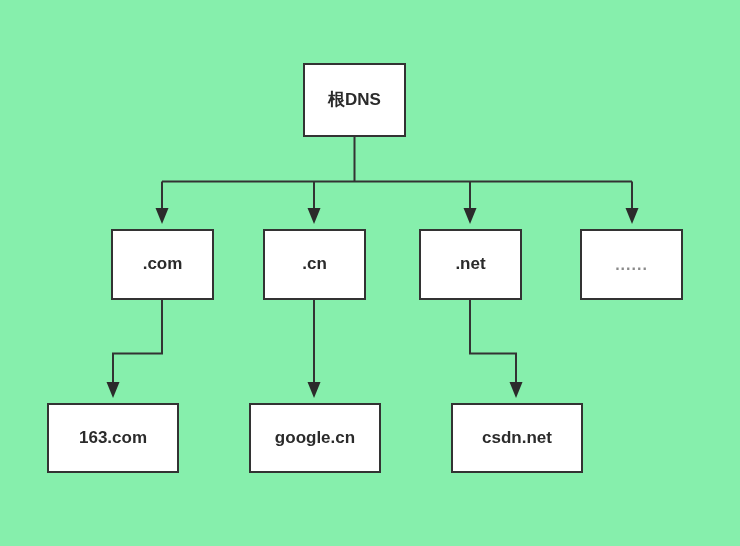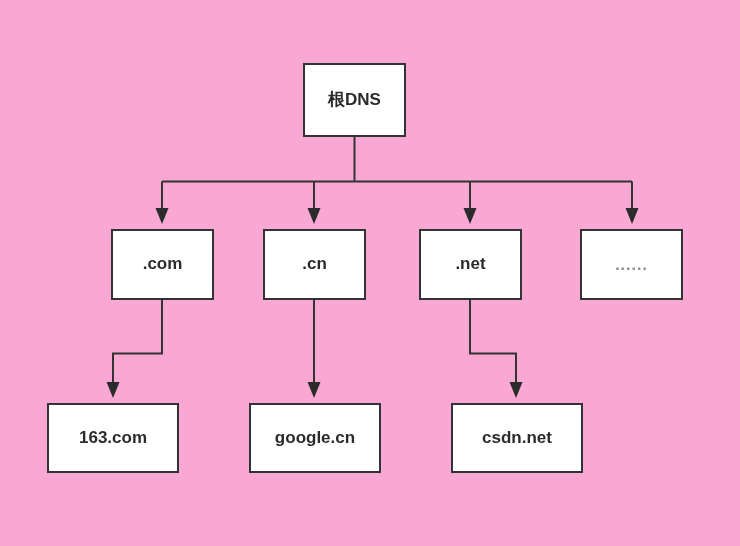--- a/index.html
+++ b/index.html
@@ -11,21 +11,21 @@
   body {
     width: 740px;
     height: 546px;
     font-family: "Liberation Sans", "DejaVu Sans", sans-serif;
     overflow: hidden;
   }
   #diagram-canvas {
     position: relative;
     width: 740px;
     height: 546px;
-    background: #f9a8d4;
+    background: #86efac;
   }
   #diagram-svg {
     position: absolute;
     left: 0;
     top: 0;
     width: 740px;
     height: 546px;
     display: block;
   }
   .node-box {

